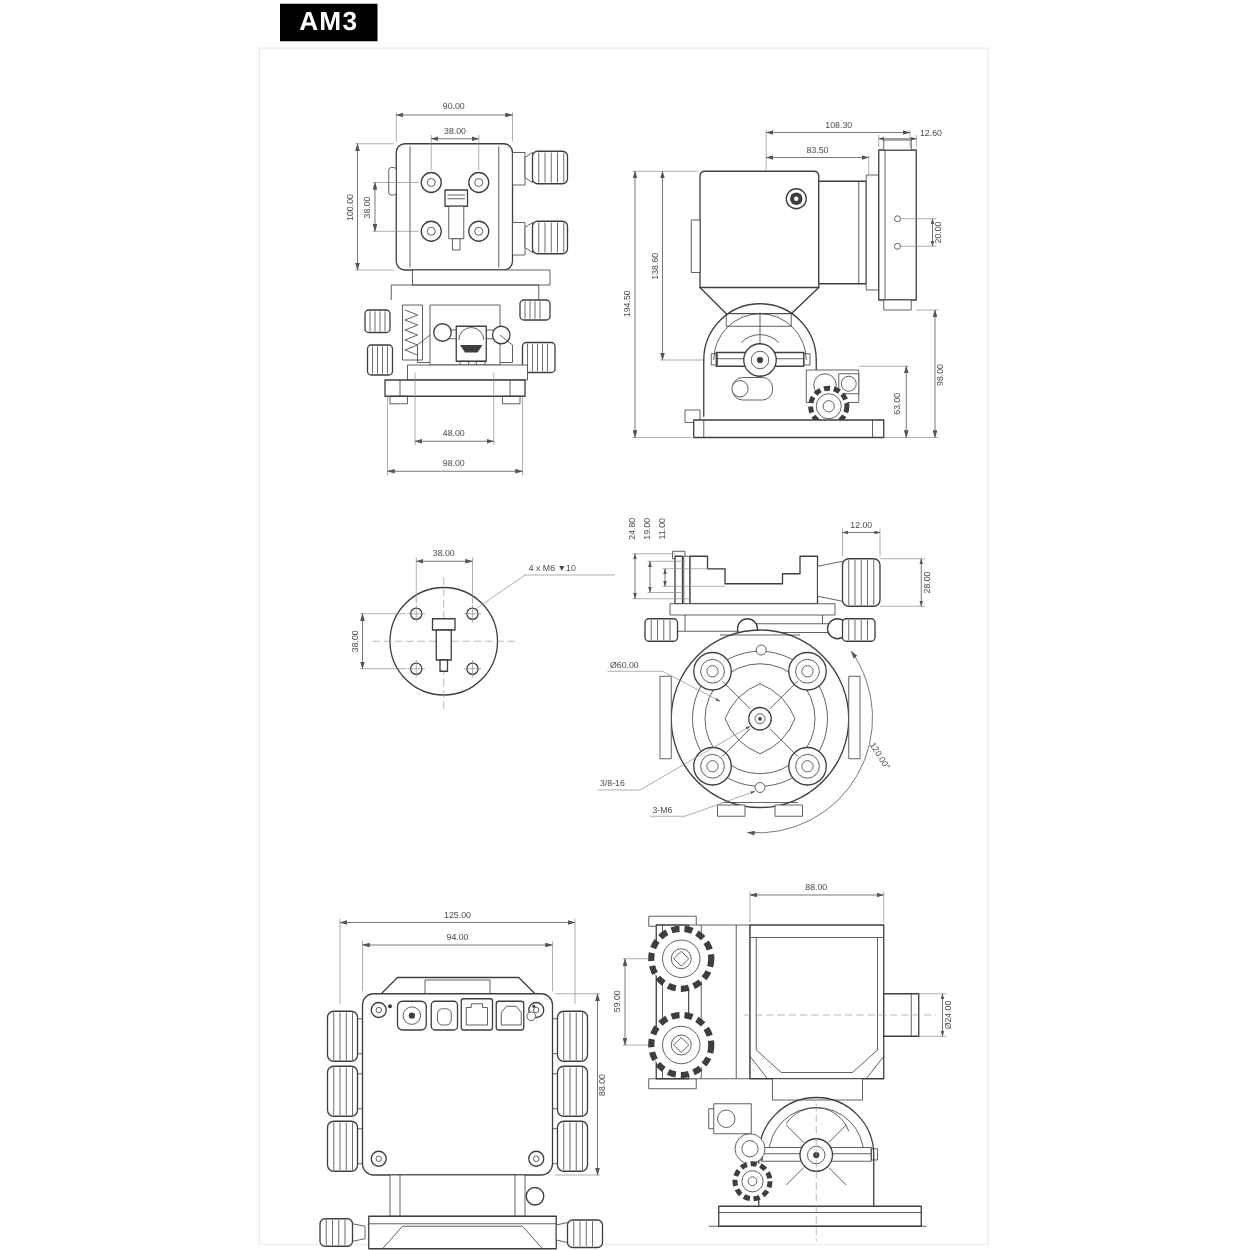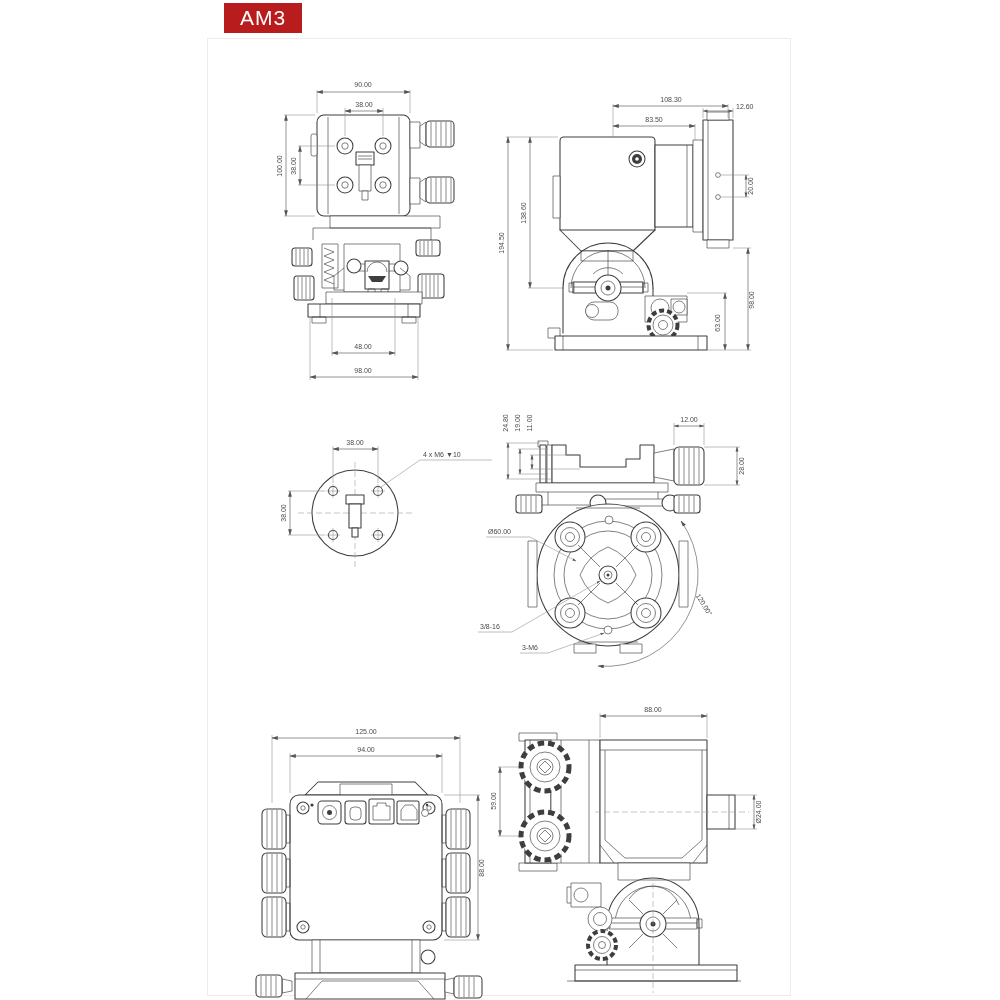--- a/index.html
+++ b/index.html
@@ -1,21 +1,21 @@
 <!DOCTYPE html>
 <html><head>
 <meta charset="utf-8">
 <style>
   html,body{margin:0;padding:0;background:#ffffff;}
   #page{position:relative;width:1000px;height:1000px;background:#ffffff;overflow:hidden;
         font-family:"Liberation Sans",sans-serif;}
   .frame{position:absolute;left:207px;top:38px;width:584px;height:958px;
          border:1px solid #ececec;box-sizing:border-box;}
-  .badge{position:absolute;left:224px;top:3px;width:78px;height:30px;background:#b91c1c;
-         color:#ffffff;font-weight:normal;font-size:21px;letter-spacing:1px;
+  .badge{position:absolute;left:224px;top:3px;width:78px;height:30px;background:#000000;
+         color:#ffffff;font-weight:bold;font-size:21px;letter-spacing:1px;
          display:flex;align-items:center;justify-content:center;}
   .view{position:absolute;}
   svg text{user-select:none;}
   .dim{font-family:"Liberation Sans",sans-serif;font-size:7px;fill:#4a4a4a;}
   .g{stroke:#3e3e3e;stroke-width:1.05;fill:none;stroke-linejoin:round;stroke-linecap:round;}
   .gw{stroke:#3e3e3e;stroke-width:1.05;fill:#ffffff;stroke-linejoin:round;}
   .t{stroke:#3e3e3e;stroke-width:0.65;fill:none;stroke-linejoin:round;}
   .tw{stroke:#3e3e3e;stroke-width:0.65;fill:#ffffff;stroke-linejoin:round;}
   .dl{stroke:#666666;stroke-width:0.7;fill:none;}
   .xl{stroke:#8a8a8a;stroke-width:0.55;fill:none;}

